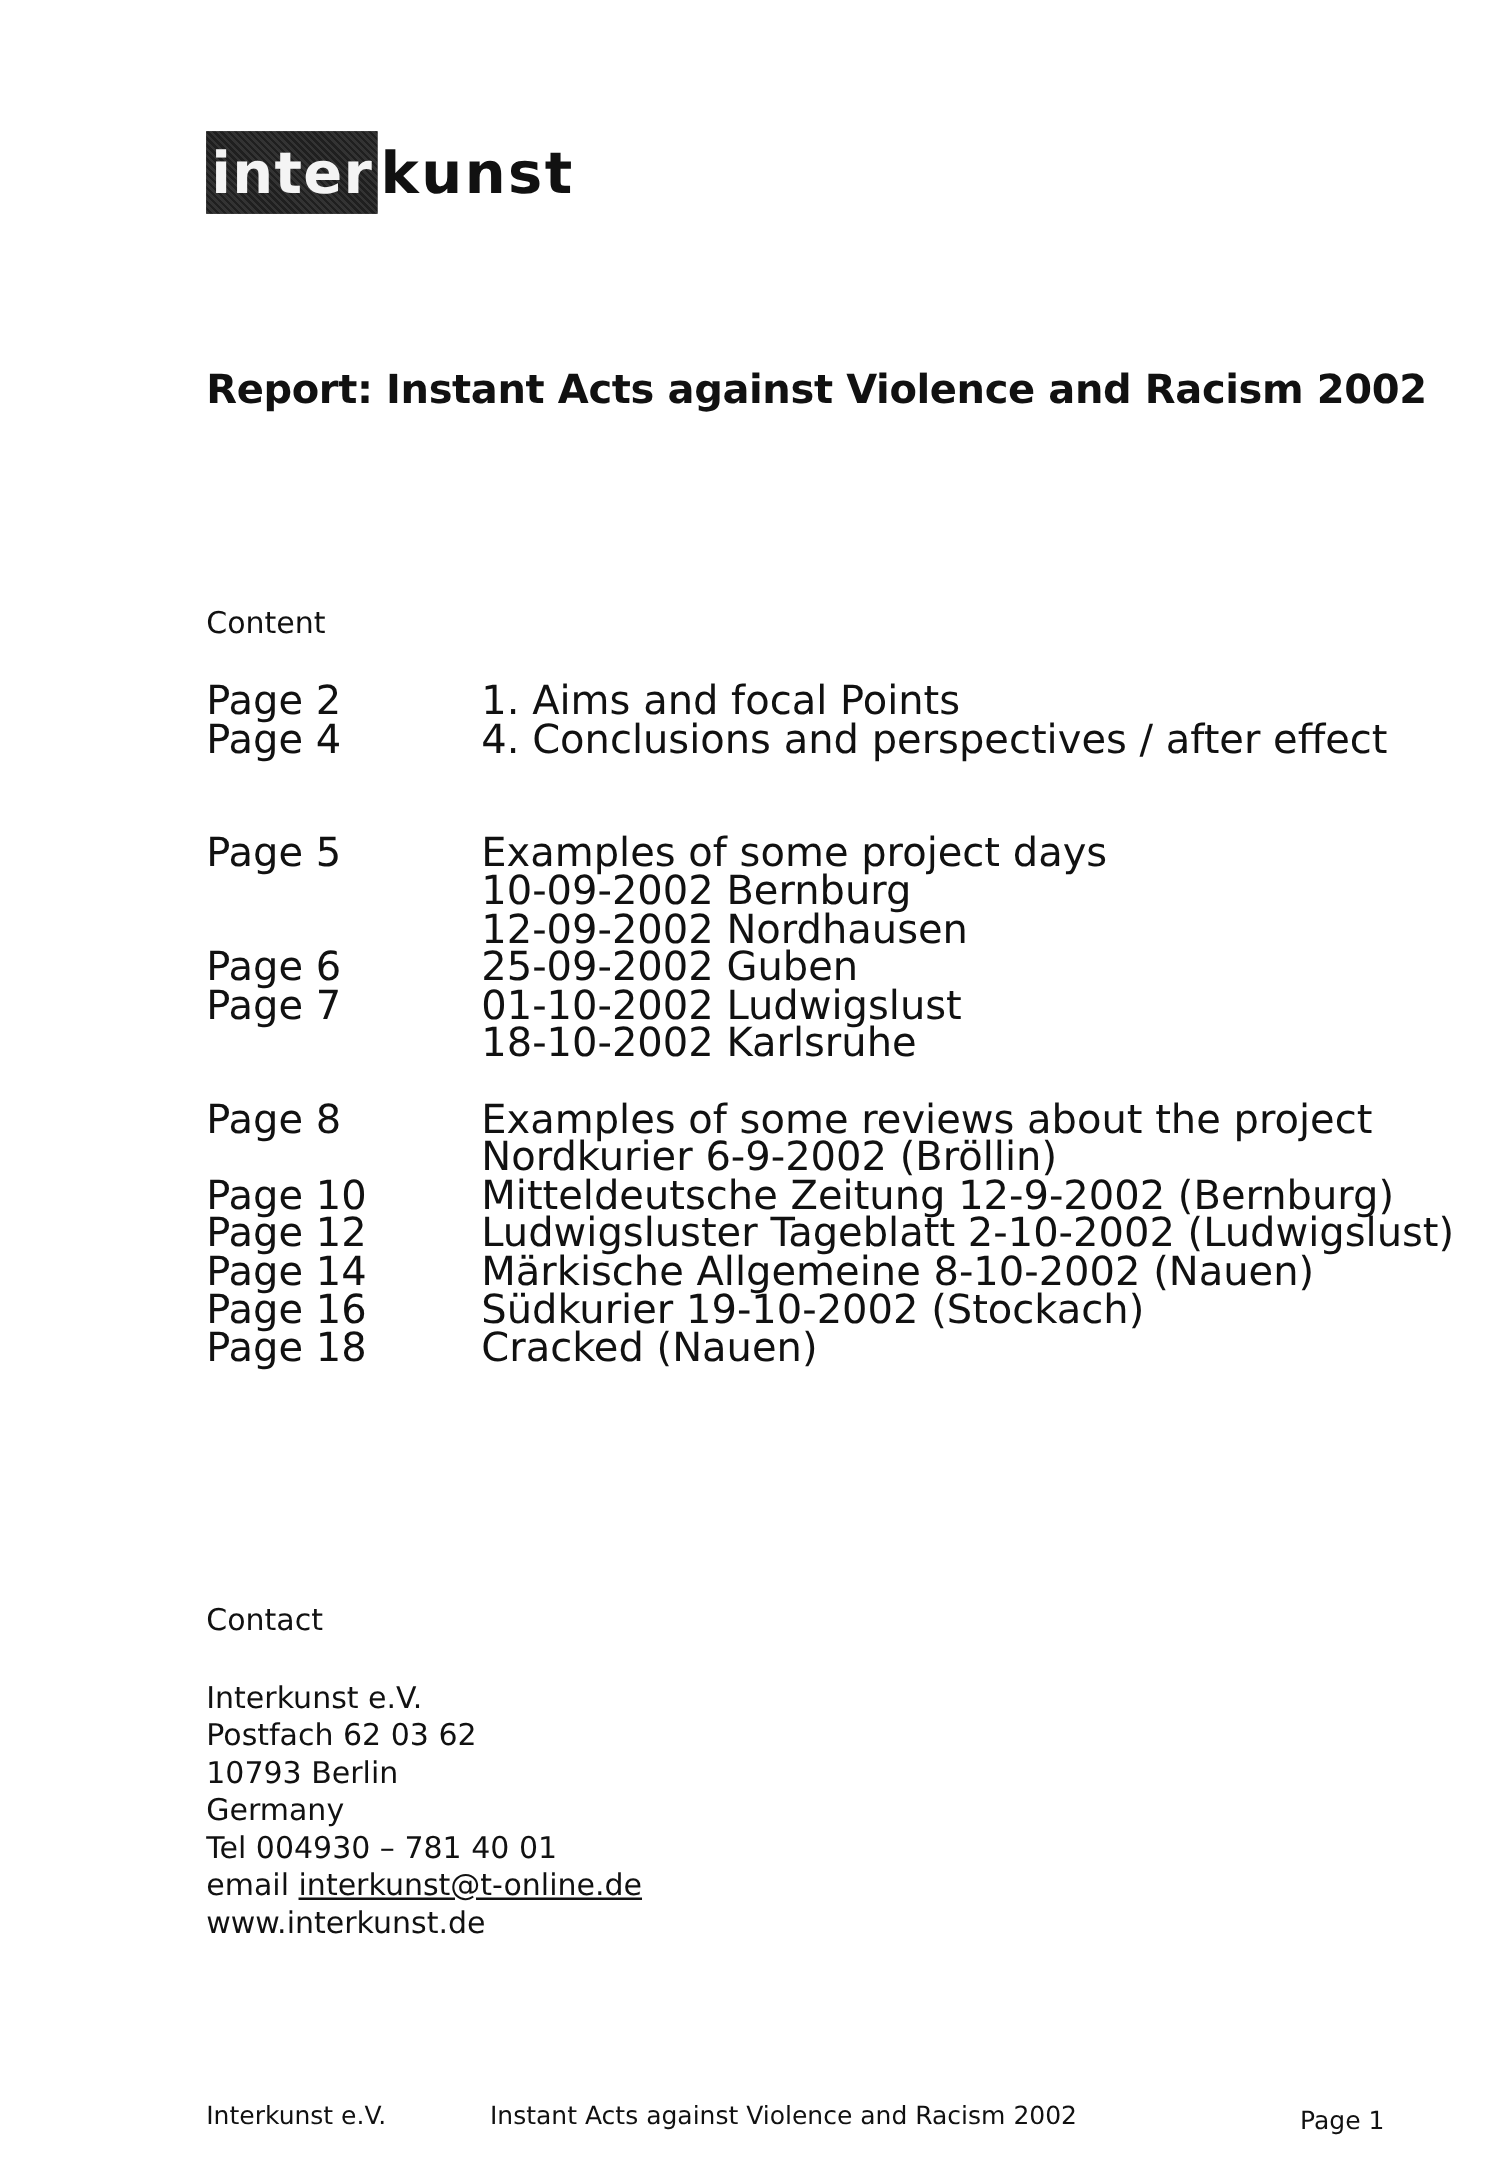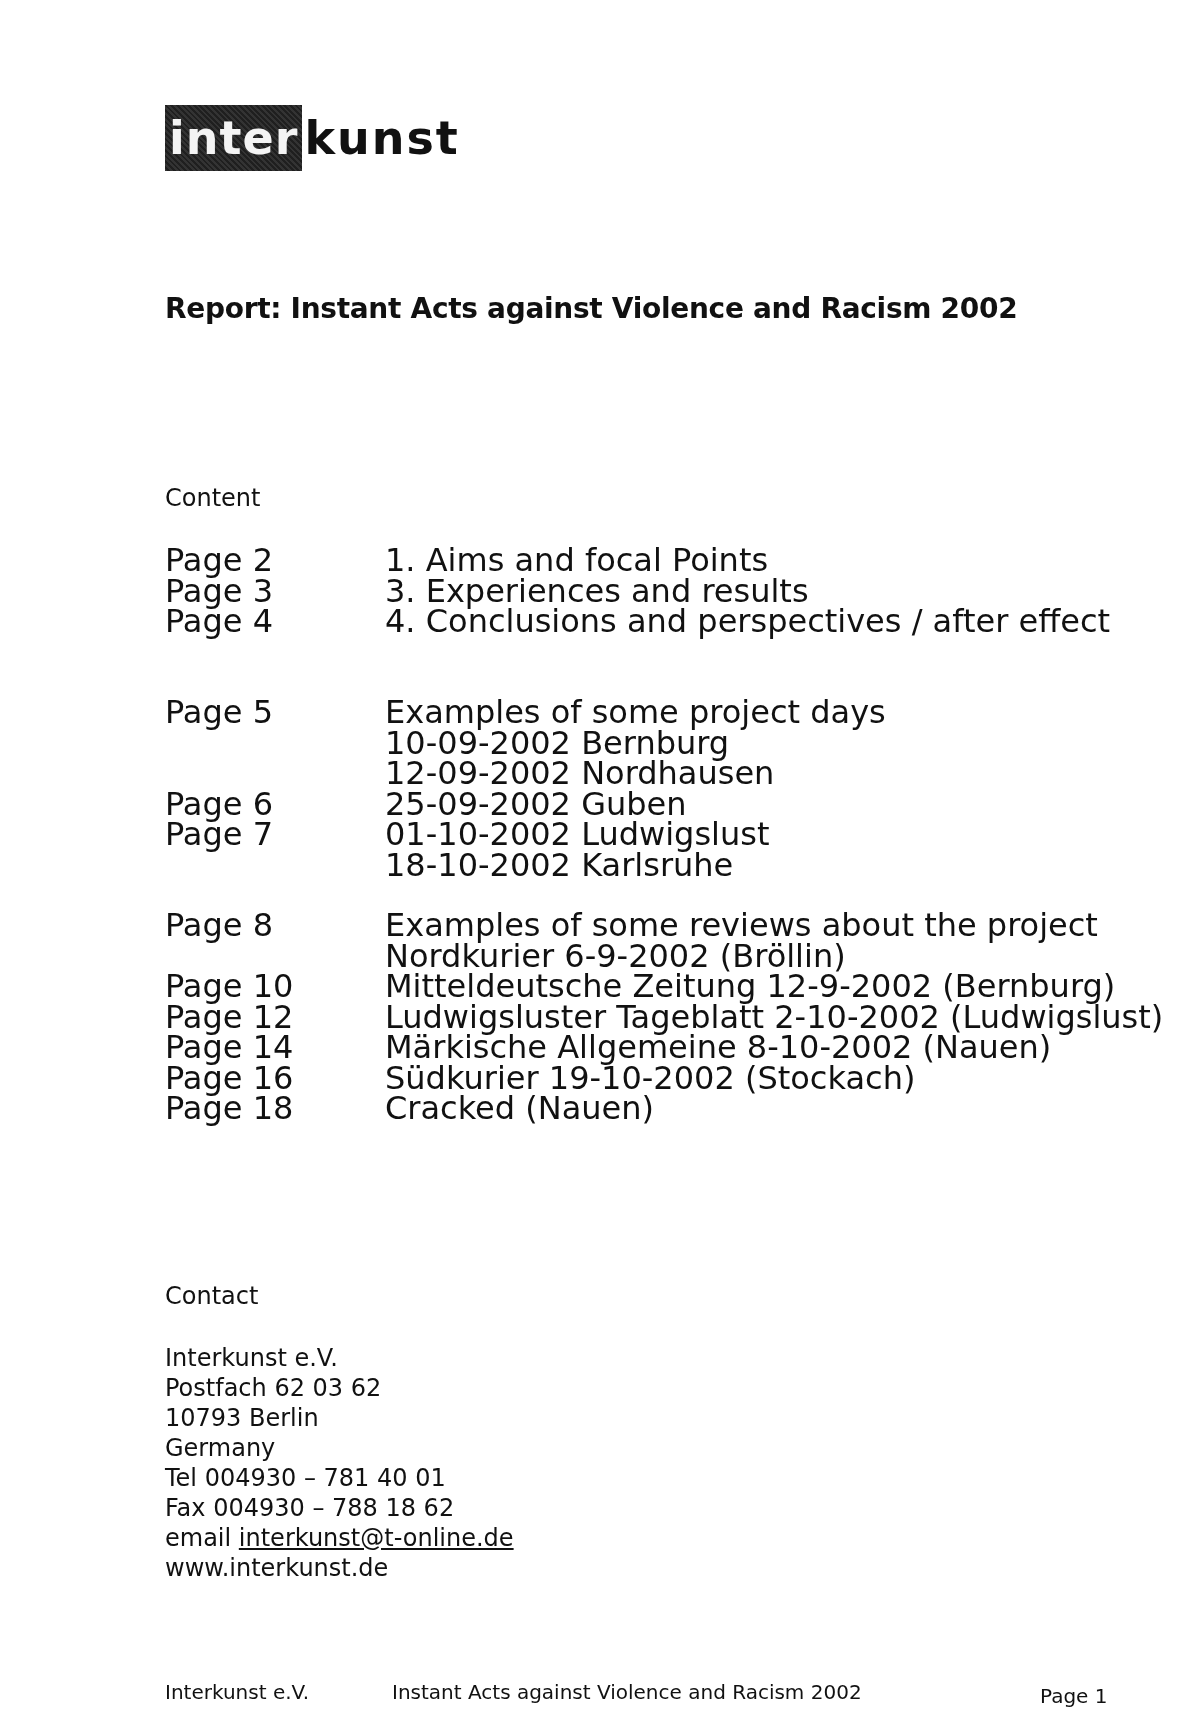--- a/index.html
+++ b/index.html
@@ -15,21 +15,21 @@
       background: #2b2b2b; color: #f4f4f4; font-weight: bold;
       font-family: "DejaVu Sans", sans-serif; font-size: 46px;
       letter-spacing: 1px; padding: 4px 4px; height: 58px; line-height: 58px;
       background-image: repeating-linear-gradient(45deg, #333 0 2px, #1f1f1f 2px 4px);
     }
     .logo-rest {
       font-weight: bold; font-size: 46px; letter-spacing: 2px; color: #111;
       line-height: 58px; padding-left: 2px;
     }
     .title {
-      position: absolute; left: 165px; top: 292px; font-size: 28px; font-weight: bold;
+      position: absolute; left: 165px; top: 292px; font-size: 32px; font-weight: bold;
       font-family: "DejaVu Sans", sans-serif; letter-spacing: -0.3px;
     }
     .section-heading {
       position: absolute; left: 165px; font-size: 24px; font-weight: normal;
     }
     .toc {
       position: absolute; left: 165px; top: 545px; width: 950px;
     }
     .toc-group { margin-bottom: 30px; }
     .toc-row {
@@ -60,24 +60,20 @@
 
 <div class="title">Report: Instant Acts against Violence and Racism 2002</div>
 
 <div class="section-heading" style="top:484px;">Content</div>
 
 <div class="toc" id="toc">
     <div class="toc-group">
       <div class="toc-row">
         <span class="toc-page">Page 2</span>
         <span class="toc-text">1. Aims and focal Points</span>
-      </div>
-      <div class="toc-row">
-        <span class="toc-page">Page 3</span>
-        <span class="toc-text">3. Experiences and results</span>
       </div>
       <div class="toc-row">
         <span class="toc-page">Page 4</span>
         <span class="toc-text">4. Conclusions and perspectives / after effect</span>
       </div>
       <div class="toc-row">
         <span class="toc-page"></span>
       </div>
     </div>
     <div class="toc-group">
@@ -139,21 +135,20 @@
   </div>
 
 <div class="section-heading" style="top:1282px;">Contact</div>
 
 <div class="contact">
   <div class="contact-line">Interkunst e.V.</div>
   <div class="contact-line">Postfach 62 03 62</div>
   <div class="contact-line">10793 Berlin</div>
   <div class="contact-line">Germany</div>
   <div class="contact-line">Tel 004930 – 781 40 01</div>
-  <div class="contact-line">Fax 004930 – 788 18 62</div>
   <div class="contact-line">
     <span>email </span><a title="interkunst@t-online.de">interkunst@t-online.de</a>
   </div>
   <div class="contact-line">www.interkunst.de</div>
 </div>
 
 <div class="footer">
   <span class="f-left">Interkunst e.V.</span>
   <span class="f-center">Instant Acts against Violence and Racism 2002</span>
   <span class="f-right">Page 1</span>

